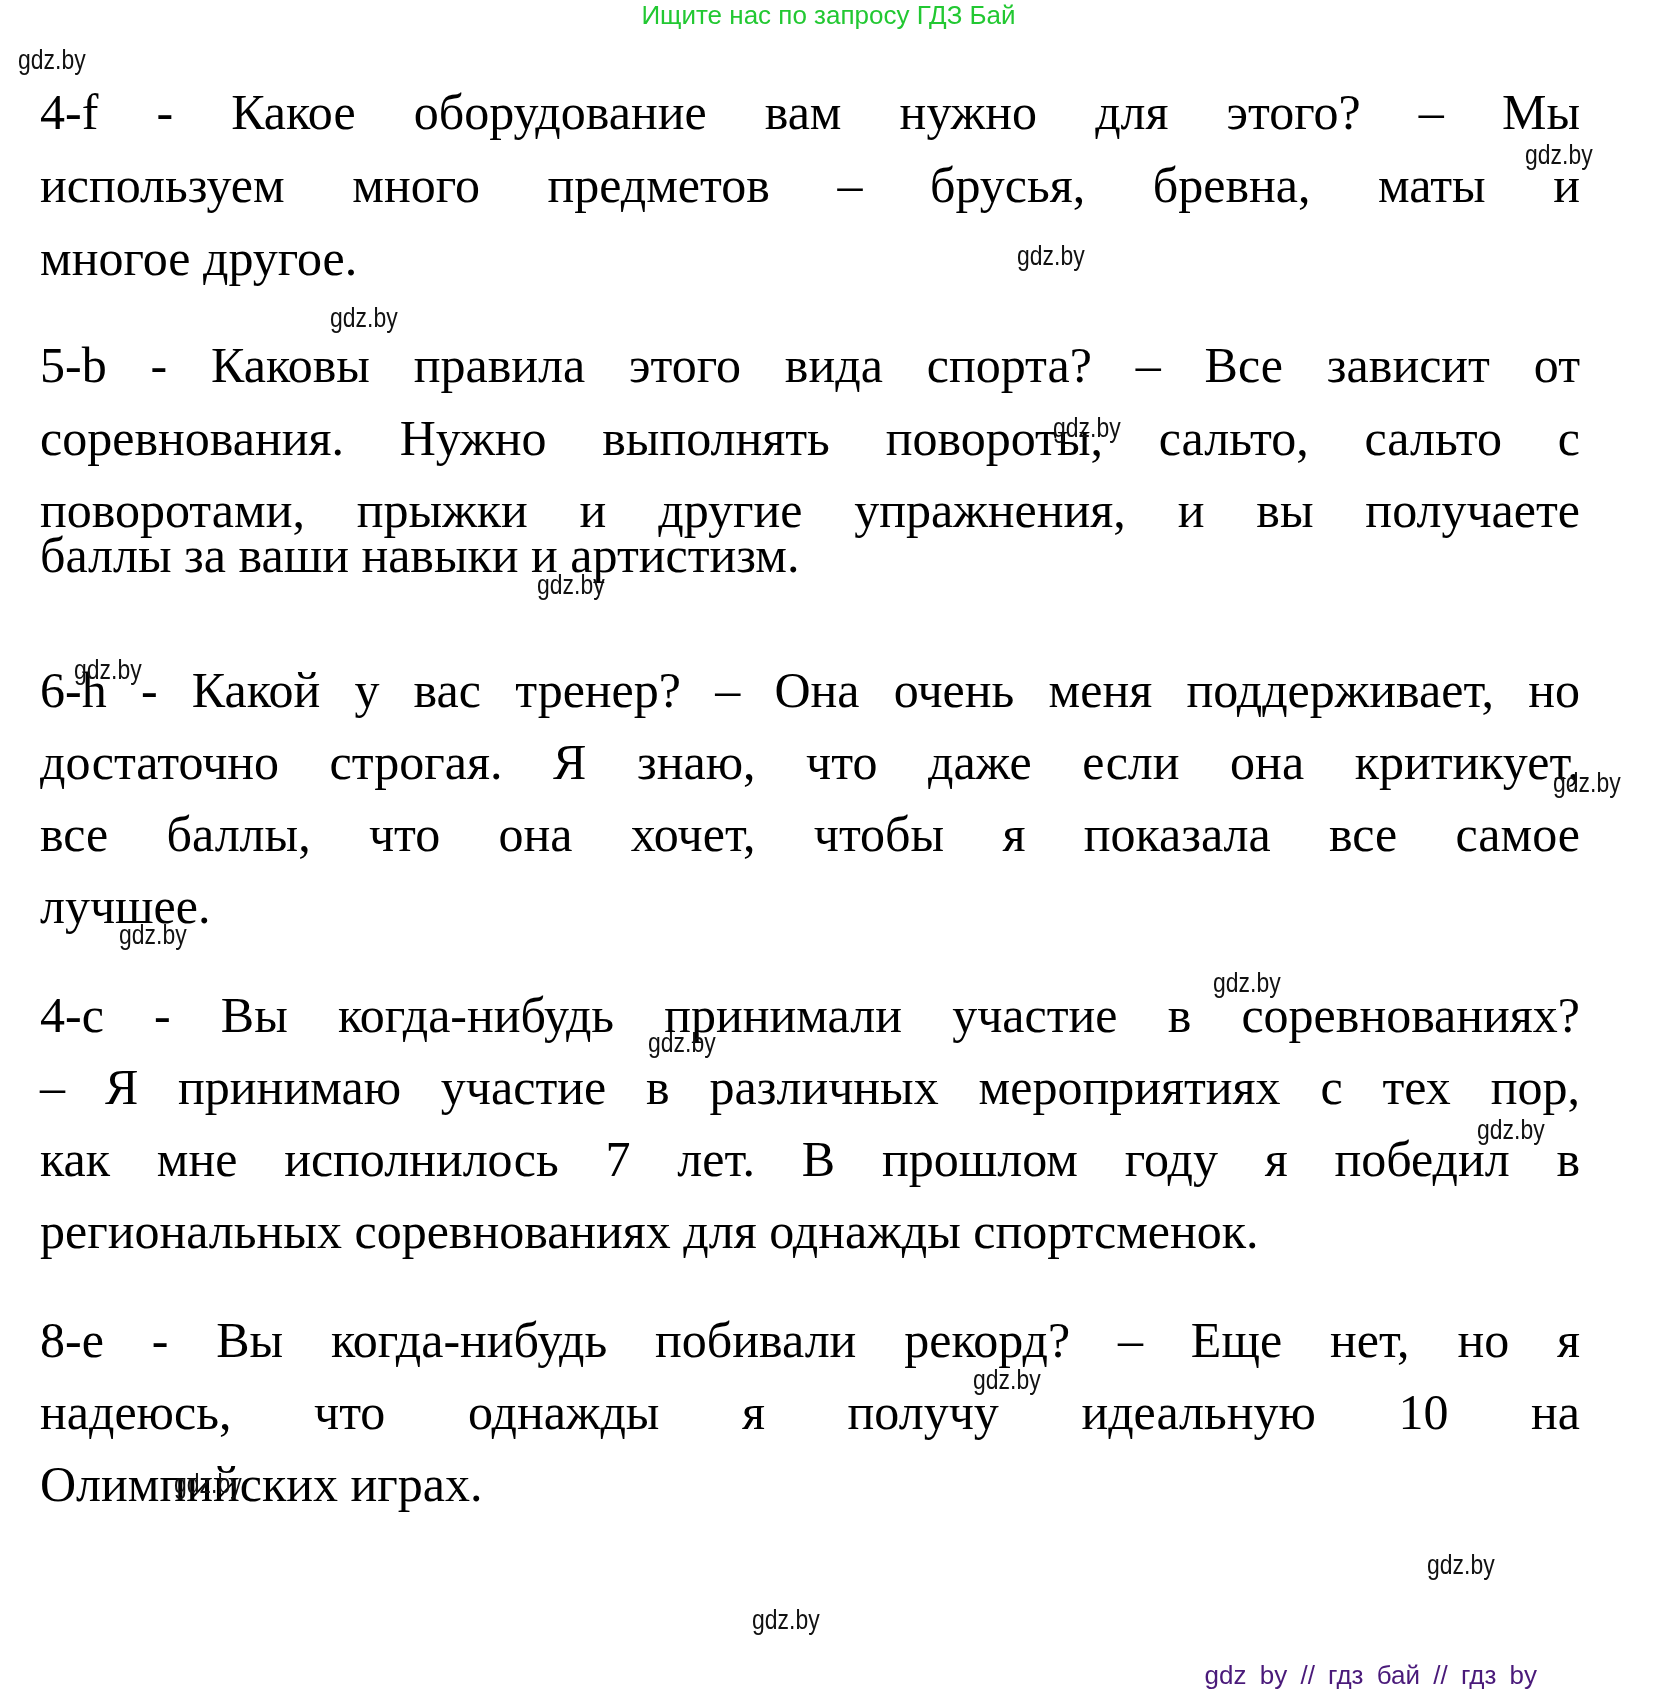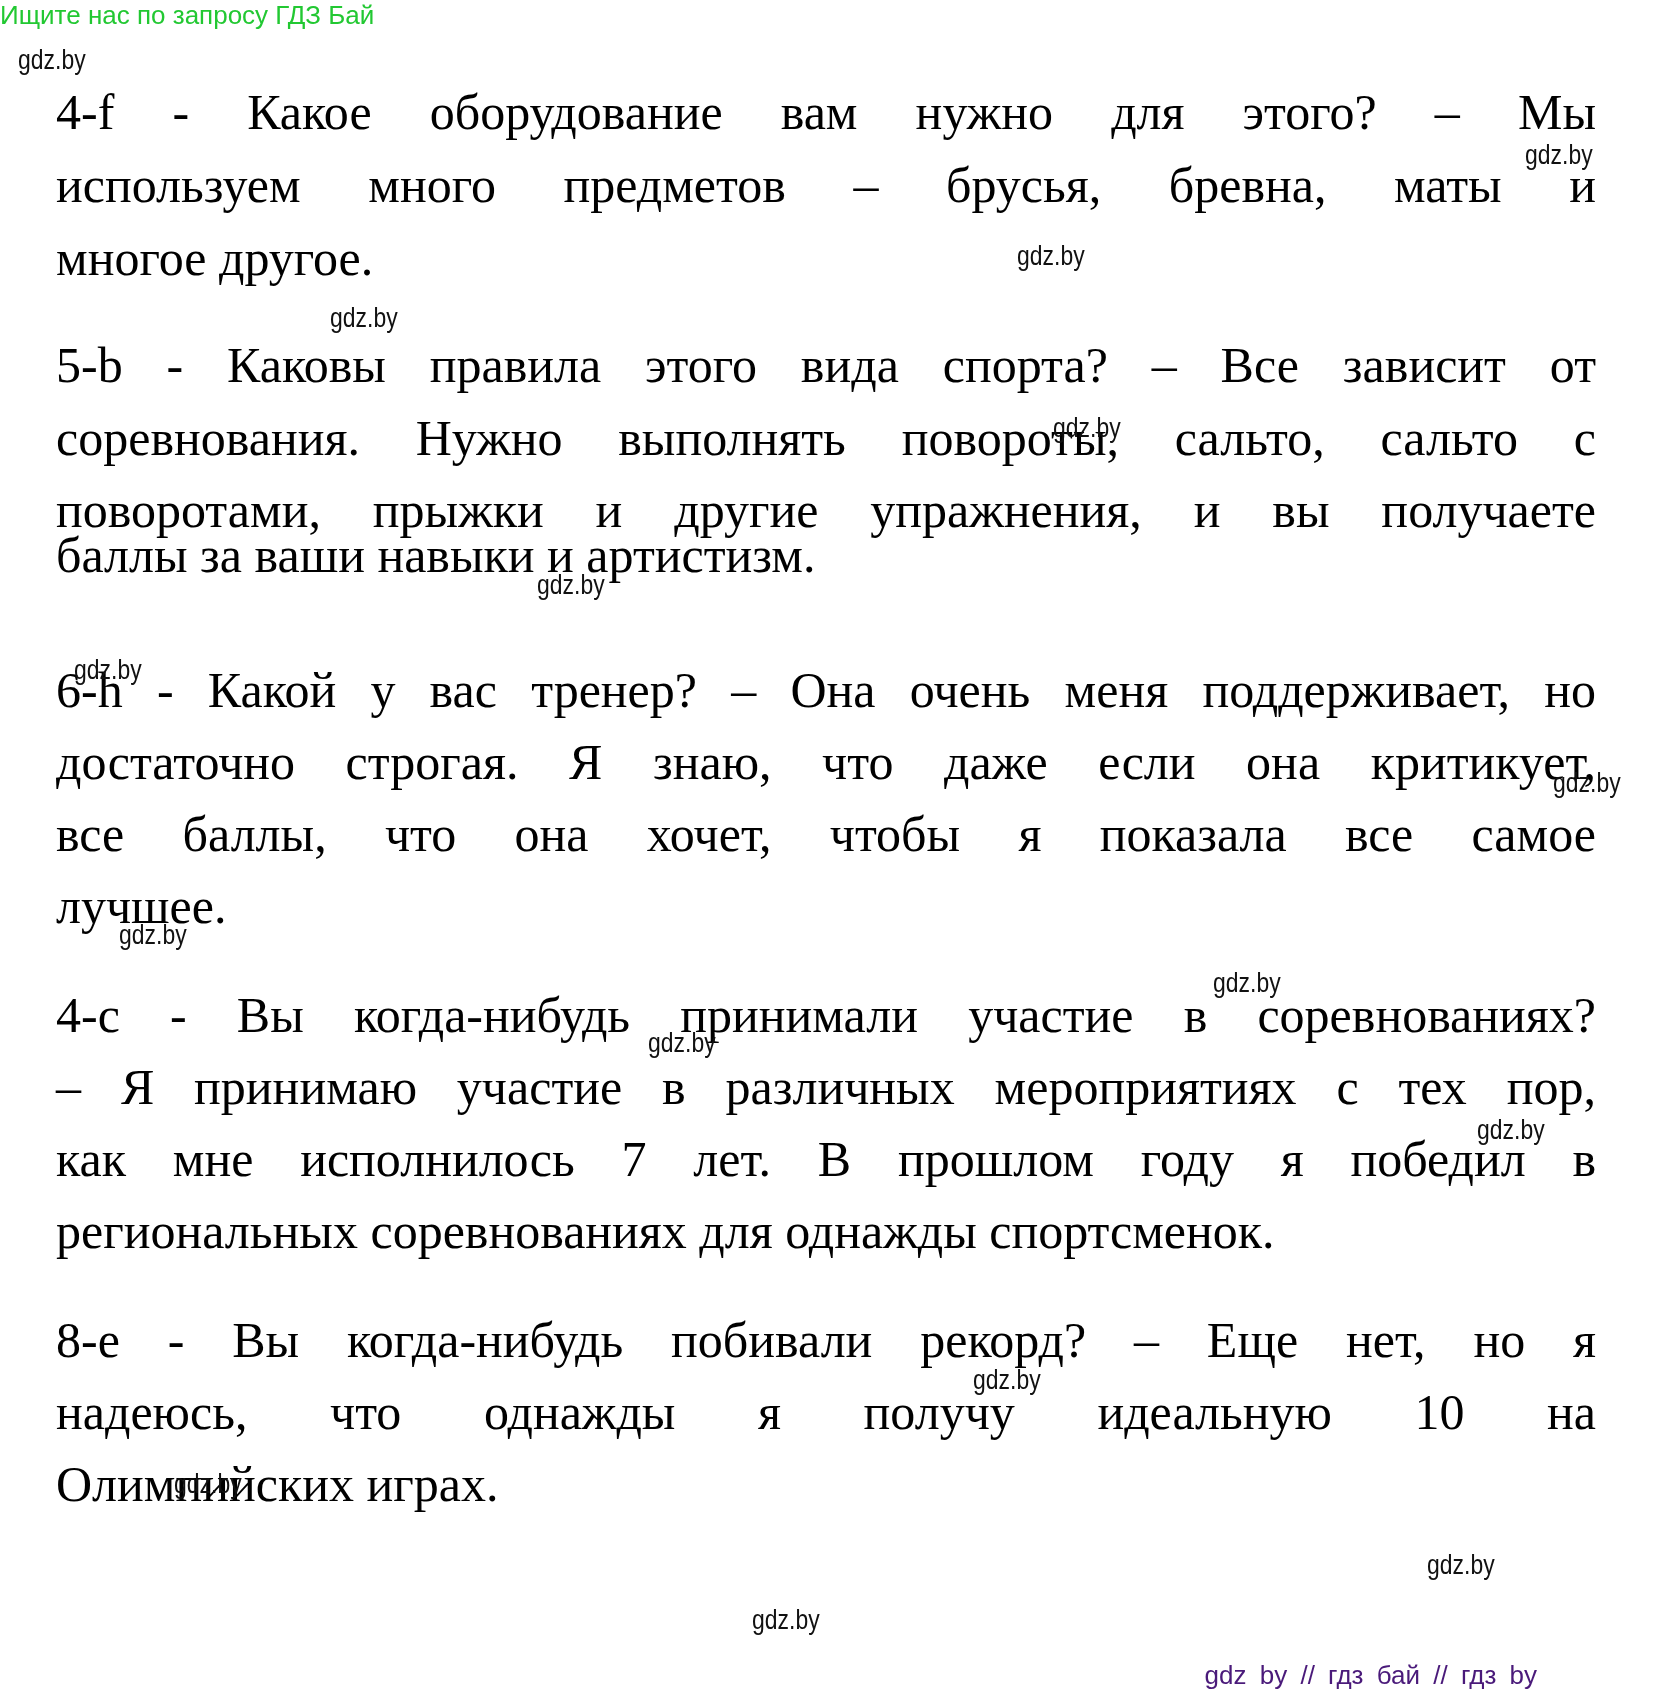--- a/index.html
+++ b/index.html
@@ -1,33 +1,32 @@
 <!DOCTYPE html>
 <html><head>
   <meta charset="utf-8">
   <style>
     html, body { margin: 0; padding: 0; background: #ffffff; }
     body { width: 1657px; height: 1695px; position: relative; overflow: hidden; }
     .banner {
       position: absolute; left: 0; top: 0; width: 1657px; height: 32px;
-      font-family: "Liberation Sans", sans-serif;
+      text-align: center; font-family: "Liberation Sans", sans-serif;
       font-size: 26px; line-height: 30px; color: #22c832;
     }
     .footer {
       position: absolute; left: 0; top: 1660px; width: 1537px;
       text-align: right; font-family: "Liberation Sans", sans-serif;
       font-size: 26px; line-height: 30px; color: #4a1a7a;
       word-spacing: 6px;
     }
     .line {
       position: absolute; left: 40px; width: 1540px;
       font-family: "Liberation Serif", serif; font-size: 50px; line-height: 60px;
       color: #000; white-space: nowrap;
       transform-origin: 0 0;
-      margin-left: 16px;
     }
     .just {
       text-align: justify; text-align-last: justify; white-space: normal;
     }
     .wm {
       position: absolute; font-family: "Liberation Sans", sans-serif;
       font-size: 27px; line-height: 30px; color: #111;
       transform: scaleX(0.85); transform-origin: 0 0;
     }
   </style>

